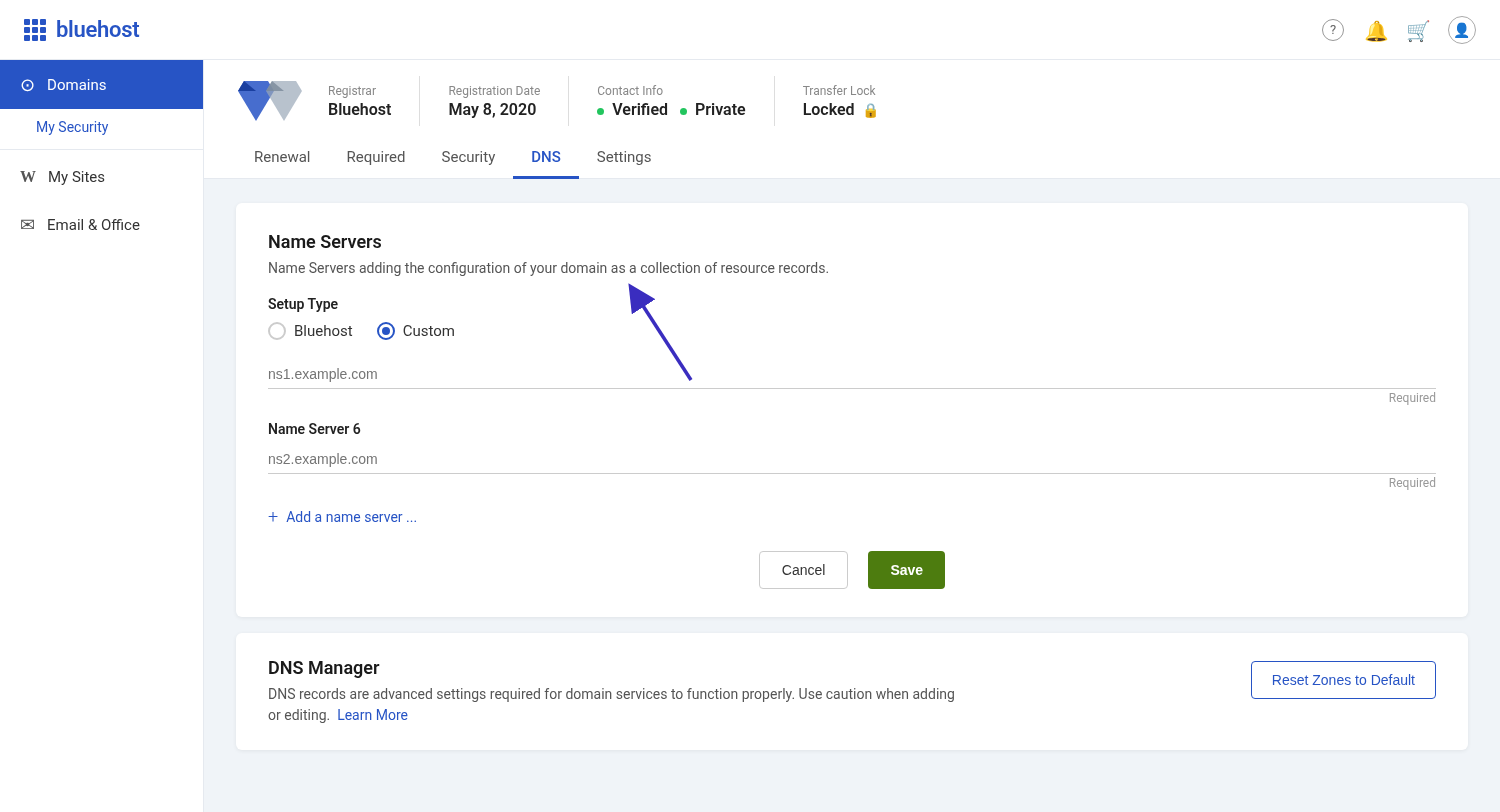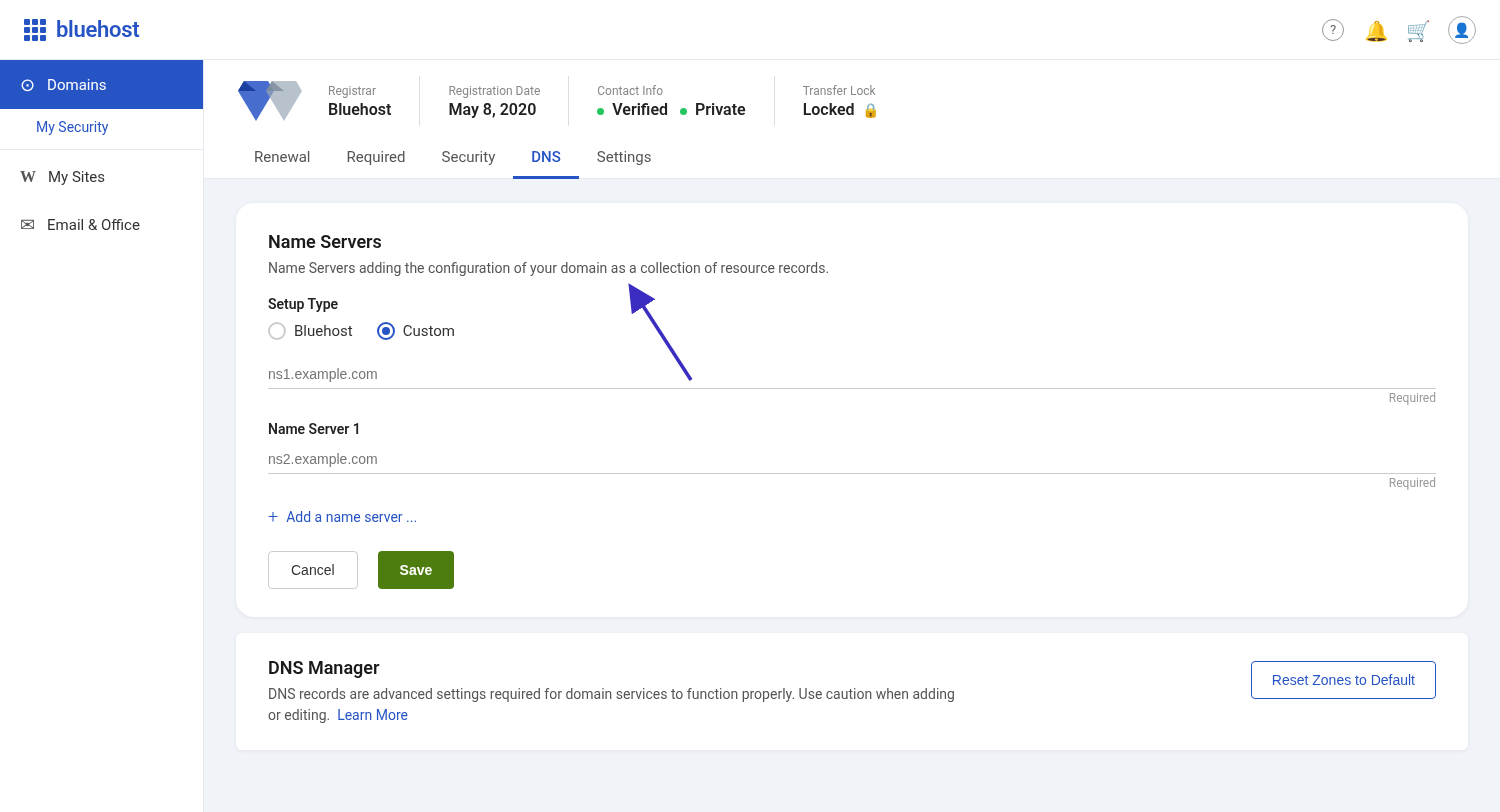--- a/index.html
+++ b/index.html
@@ -115,21 +115,21 @@
       border-bottom: 3px solid #2754c5;
       font-weight: 500;
     }
 
     
     .page-content { padding: 24px 32px; }
 
     
     .white-card {
       background: #fff;
-      border-radius: 18px;
+      border-radius: 6px;
       padding: 28px 32px 28px 32px;
       box-shadow: 0 1px 4px rgba(0,0,0,0.07);
       margin-bottom: 16px;
     }
     .card-title { font-size: 18px; font-weight: 600; color: #1a1a1a; margin-bottom: 8px; }
     .card-subtitle { font-size: 14px; color: #555; margin-bottom: 20px; }
 
     
     .setup-type-label { font-size: 14px; font-weight: 600; color: #222; margin-bottom: 10px; }
     .radio-row { display: flex; align-items: center; gap: 24px; margin-bottom: 20px; }
@@ -179,21 +179,21 @@
       align-items: center;
       gap: 8px;
       color: #2754c5;
       font-size: 14px;
       cursor: pointer;
       margin-top: 16px;
     }
     .plus-icon { font-size: 18px; font-weight: 300; }
 
     
-    .card-footer { display: flex; justify-content: flex-start; gap: 20px; margin-top: 24px; }
+    .card-footer { display: flex; justify-content: center; gap: 20px; margin-top: 24px; }
     .btn-cancel {
       padding: 10px 22px;
       border: 1px solid #ccc;
       border-radius: 4px;
       background: #fff;
       color: #333;
       font-size: 14px;
       cursor: pointer;
     }
     .btn-save {
@@ -384,21 +384,21 @@
         </svg>
 
         <div class="field-section">
           <div class="field-input-wrapper">
             <input class="field-input" type="text" placeholder="ns1.example.com" style="">
           </div>
           <div class="field-required">Required</div>
         </div>
 
         <div class="field-section">
-          <div class="field-label">Name Server 1</div>
+          <div class="field-label">Name Server 6</div>
           <div class="field-input-wrapper">
             <input class="field-input" type="text" placeholder="ns2.example.com" style="">
           </div>
           <div class="field-required">Required</div>
         </div>
 
         <div class="add-server-row">
           <span class="plus-icon">+</span>
           <span>Add a name server ...</span>
         </div>

